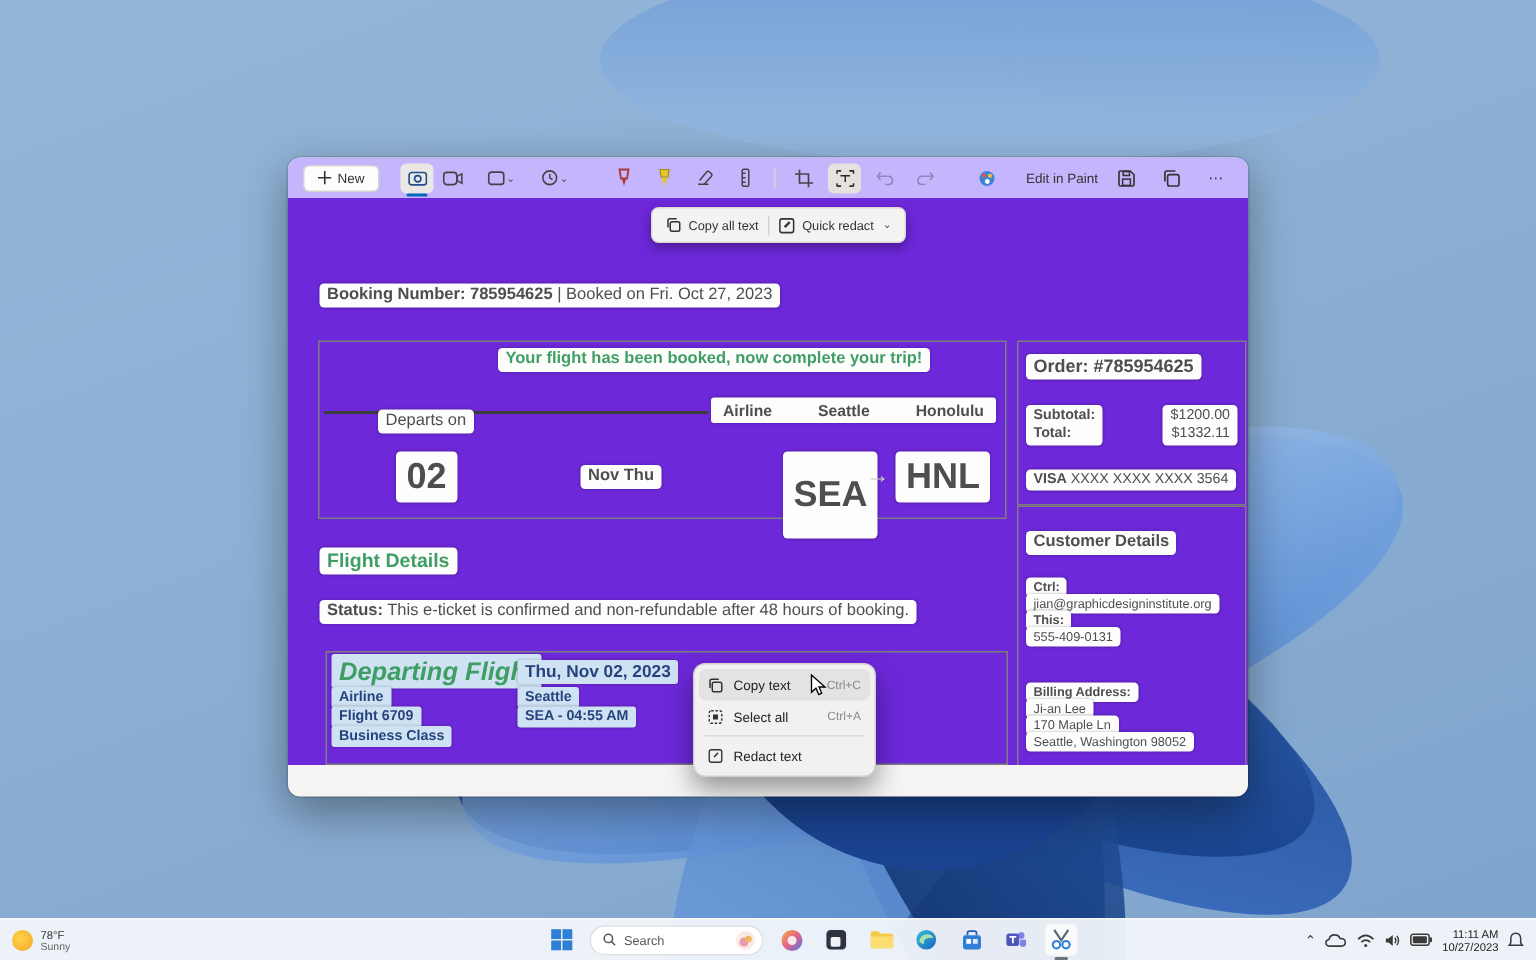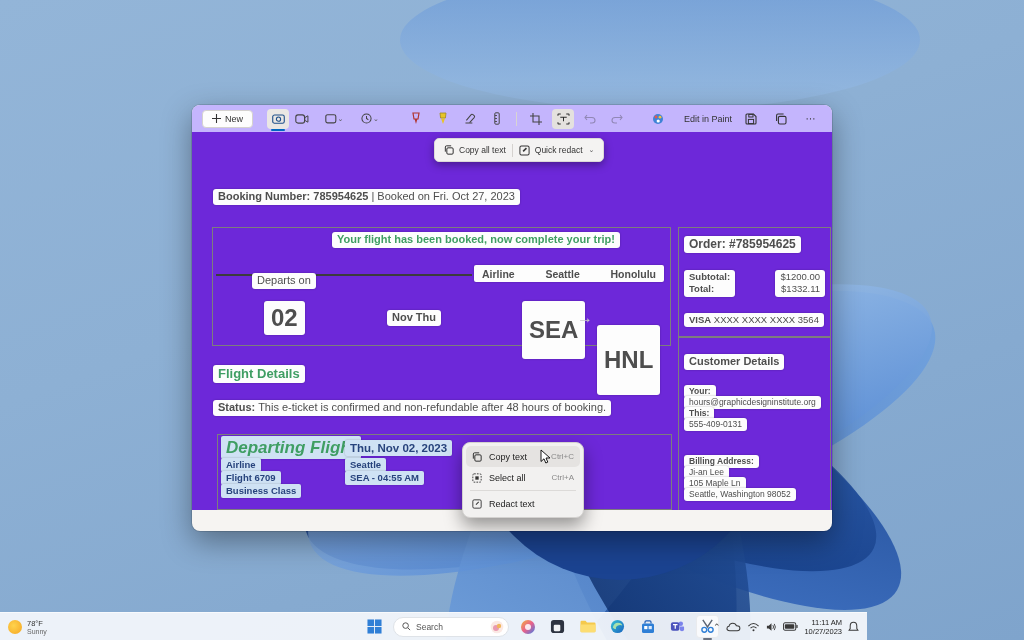--- a/index.html
+++ b/index.html
@@ -56,21 +56,21 @@
   .cm-item { display:flex; align-items:center; gap:7px; height:21px; padding:0 6px; border-radius:5px; font-size:9px; color:#222; }
   .cm-item.hover { background:#e5e3e1; }
   .cm-item .sc { margin-left:auto; font-size:8px; color:#8a8a8a; }
   .cm-div { height:1px; background:#dcdad8; margin:2px 4px; }
 
   
   .small-pill { font-size:9.5px; }
   .tiny-pill { font-size:8.5px; }
 
   
-  #taskbar { position:absolute; left:0; bottom:0; width:867px; height:28px; background:rgba(243,247,251,.94);
+  #taskbar { position:absolute; left:0; bottom:0; width:1024px; height:28px; background:rgba(243,247,251,.94);
              border-top:1px solid rgba(255,255,255,.6); display:flex; align-items:center; }
   #tb-weather { position:absolute; left:8px; display:flex; align-items:center; gap:5px; }
   #tb-weather .sun { width:14px; height:14px; border-radius:50%; background:radial-gradient(circle at 40% 40%, #ffd34d, #f5a623); }
   #tb-weather .wt { font-size:7.5px; color:#333; line-height:9px; }
   #tb-weather .wc { font-size:7px; color:#666; }
   #tb-center { position:absolute; left:363px; display:flex; align-items:center; gap:7px; }
   .tb-app { width:23px; height:23px; display:flex; align-items:center; justify-content:center; border-radius:4px; position:relative; }
   .tb-app.active { background:rgba(255,255,255,.75); box-shadow:inset 0 0 0 1px rgba(0,0,0,.06); }
   .tb-app.active::after { content:""; position:absolute; bottom:-2px; left:7px; width:9px; height:2px; border-radius:2px; background:#6b7280; }
   #searchpill { display:flex; align-items:center; gap:5px; width:116px; height:20px; background:#fff; border:1px solid #dfe3e8; border-radius:11px; padding:0 4px 0 8px; }
@@ -262,21 +262,21 @@
       <div class="abs" style="left:282px; top:133px; width:190px; height:17px; background:#fdfdfd; border-radius:2px; display:flex; align-items:center; justify-content:space-between; padding:0 8px; box-shadow:0 0 2px rgba(0,0,0,.3);">
         <span style="font-size:10.5px; color:#4e4e4e; font-weight:bold;">Airline</span>
         <span style="font-size:10.5px; color:#4e4e4e; font-weight:bold;">Seattle</span>
         <span style="font-size:10.5px; color:#4e4e4e; font-weight:bold;">Honolulu</span>
       </div>
       <span class="abs pill" style="left:21px; top:141px; font-size:11px; font-weight:normal;margin-left:39px;">Departs on</span>
       <span class="abs pill bold" style="left:72px; top:169px; font-size:24px; padding:2px 7px;">02</span>
       <span class="abs pill bold" style="left:195px; top:178px; font-size:11px;">Nov Thu</span>
       <span class="abs pill bold" style="left:330px; top:169px; font-size:24px; padding:14px 7px;">SEA</span>
       <span class="abs arrowg" style="left:385px; top:177px;">→</span>
-      <span class="abs pill bold" style="left:405px; top:169px; font-size:24px; padding:20px 7px;margin-top:24px;">HNL</span>
+      <span class="abs pill bold" style="left:405px; top:169px; font-size:24px; padding:2px 7px;">HNL</span>
 
       <div class="box" style="left:486px; top:95px; width:153px; height:110px;">
         <span class="pill bold" style="position:absolute; left:5px; top:8px; font-size:12px;">Order: #785954625</span>
         <span class="pill bold small-pill" style="position:absolute; left:5px; top:42px; line-height:1.3;"><span>Subtotal:</span><br><span>Total:</span></span>
         <span class="pill small-pill" style="position:absolute; right:5px; top:42px; text-align:right; line-height:1.3;"><span>$1200.00</span><br><span>$1332.11</span></span>
         <span class="pill small-pill" style="position:absolute; left:5px; top:85px;"><span class="bold">VISA</span> <span>XXXX XXXX XXXX 3564</span></span>
       </div>
 
       <span class="abs pill green" style="left:21px; top:233px; font-size:13px;">Flight Details</span>
       <span class="abs pill" style="left:21px; top:268px; font-size:11px;"><span class="bold">Status:</span> <span>This e-ticket is confirmed and non-refundable after 48 hours of booking.</span></span>
@@ -286,27 +286,27 @@
         <span class="sel-pill bold" style="position:absolute; left:3px; top:23px;">Airline</span>
         <span class="sel-pill bold" style="position:absolute; left:3px; top:36px;">Flight 6709</span>
         <span class="sel-pill bold" style="position:absolute; left:3px; top:49px;">Business Class</span>
         <span class="sel-pill bold" style="position:absolute; left:127px; top:5px; font-size:11.5px;">Thu, Nov 02, 2023</span>
         <span class="sel-pill bold" style="position:absolute; left:127px; top:23px;">Seattle</span>
         <span class="sel-pill bold" style="position:absolute; left:127px; top:36px;">SEA - 04:55 AM</span>
       </div>
 
       <div class="box" style="left:486px; top:205px; width:153px; height:173px; border-bottom:none;">
         <span class="pill bold" style="position:absolute; left:5px; top:16px; font-size:11px;">Customer Details</span>
-        <span class="pill bold tiny-pill" style="position:absolute; left:5px; top:47px;">Your:</span>
-        <span class="pill tiny-pill" style="position:absolute; left:5px; top:58px;">hours@graphicdesigninstitute.org</span>
+        <span class="pill bold tiny-pill" style="position:absolute; left:5px; top:47px;">Ctrl:</span>
+        <span class="pill tiny-pill" style="position:absolute; left:5px; top:58px;">jian@graphicdesigninstitute.org</span>
         <span class="pill bold tiny-pill" style="position:absolute; left:5px; top:69px;">This:</span>
         <span class="pill tiny-pill" style="position:absolute; left:5px; top:80px;">555-409-0131</span>
         <span class="pill bold tiny-pill" style="position:absolute; left:5px; top:117px;">Billing Address:</span>
         <span class="pill tiny-pill" style="position:absolute; left:5px; top:128px;">Ji-an Lee</span>
-        <span class="pill tiny-pill" style="position:absolute; left:5px; top:139px;">105 Maple Ln</span>
+        <span class="pill tiny-pill" style="position:absolute; left:5px; top:139px;">170 Maple Ln</span>
         <span class="pill tiny-pill" style="position:absolute; left:5px; top:150px;">Seattle, Washington 98052</span>
       </div>
 
       <div id="ctxmenu">
         <div class="cm-item hover">
           <svg width="10" height="10" viewBox="0 0 12 12">
             <rect x="3.4" y="3.4" width="7.6" height="7.6" rx="1.4" fill="none" stroke="#333" stroke-width="1.2"></rect>
             <path d="M1.6 8 V2.4 Q1.6 1 3 1 H8.6" fill="none" stroke="#333" stroke-width="1.2"></path>
           </svg>
           <span>Copy text</span>

